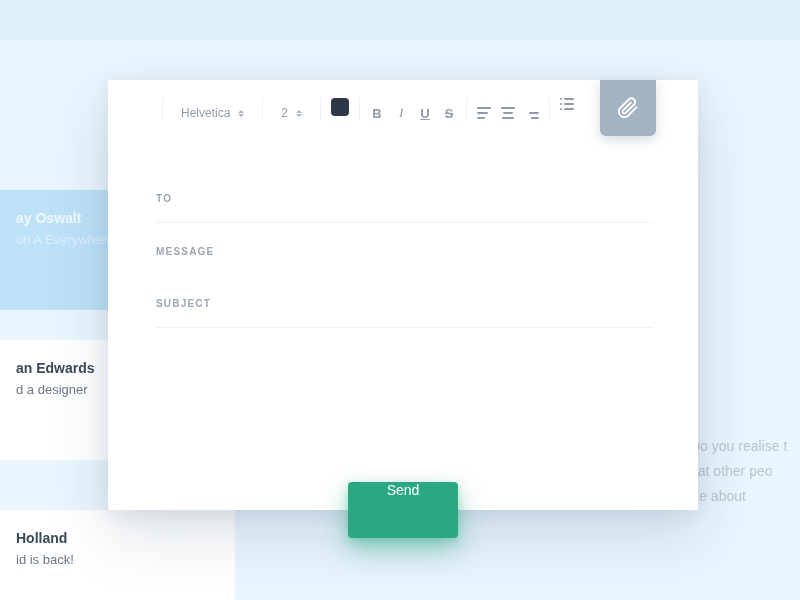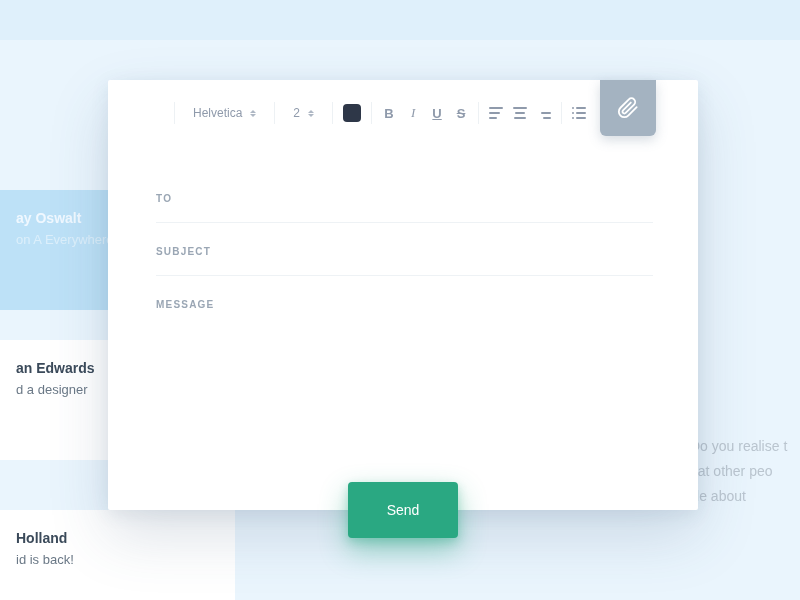--- a/index.html
+++ b/index.html
@@ -31,25 +31,24 @@
     width: 590px;
     height: 430px;
     background: #fff;
     border-radius: 2px;
     box-shadow: 0 25px 60px rgba(60, 90, 120, 0.18), 0 4px 18px rgba(60,90,120,0.10);
   }
 
   .toolbar {
     position: absolute;
     top: 18px;
-    left: 56px;
+    left: 44px;
     right: 100px;
     height: 30px;
     display: flex;
-    align-items: center;
     color: #8f9aab;
     font-size: 12px;
   }
   .toolbar .sep { width: 1px; height: 22px; background: #edf1f4; margin: 0 10px; }
   .tb-select { display: flex; align-items: center; gap: 8px; padding: 0 8px; cursor: pointer; }
   .tb-select .stepper { display: flex; flex-direction: column; gap: 1px; }
   .tb-select .stepper span { width: 0; height: 0; border-left: 3px solid transparent; border-right: 3px solid transparent; }
   .tb-select .stepper .up { border-bottom: 3px solid #aeb7c4; }
   .tb-select .stepper .dn { border-top: 3px solid #aeb7c4; }
   .color-swatch { width: 18px; height: 18px; border-radius: 4px; background: #2e3748; cursor: pointer; }
@@ -95,21 +94,21 @@
     position: absolute;
     left: 50%;
     transform: translateX(-50%);
     bottom: -28px;
     width: 110px;
     height: 56px;
     background: #2aa882;
     color: #fff;
     border-radius: 4px;
     display: flex;
-    align-items: center;
+    align-items: flex-start;
     justify-content: center;
     font-size: 14px;
     font-weight: 500;
     cursor: pointer;
     box-shadow: 0 12px 28px rgba(42,168,130,0.45), 0 4px 10px rgba(42,168,130,0.3);
   }
 </style>
 </head>
 <body>
 
@@ -210,26 +209,26 @@
     <svg viewBox="0 0 24 24" fill="none" stroke="currentColor" stroke-width="2" stroke-linecap="round" stroke-linejoin="round">
         <path d="M21.44 11.05l-9.19 9.19a6 6 0 0 1-8.49-8.49l9.19-9.19a4 4 0 0 1 5.66 5.66l-9.2 9.19a2 2 0 0 1-2.83-2.83l8.49-8.48"></path>
       </svg>
   </div>
 
   <div class="fields">
     <div class="field">
       <label>TO</label>
       
     </div>
+    <div class="field msg">
+      <label>MESSAGE</label>
+      
+    </div>
     <div class="field">
       <label>SUBJECT</label>
       
     </div>
-    <div class="field msg">
-      <label>MESSAGE</label>
-      
-    </div>
   </div>
 
   <div class="send-btn">
     <span>Send</span>
   </div>
 </div>
 
 </body></html>

